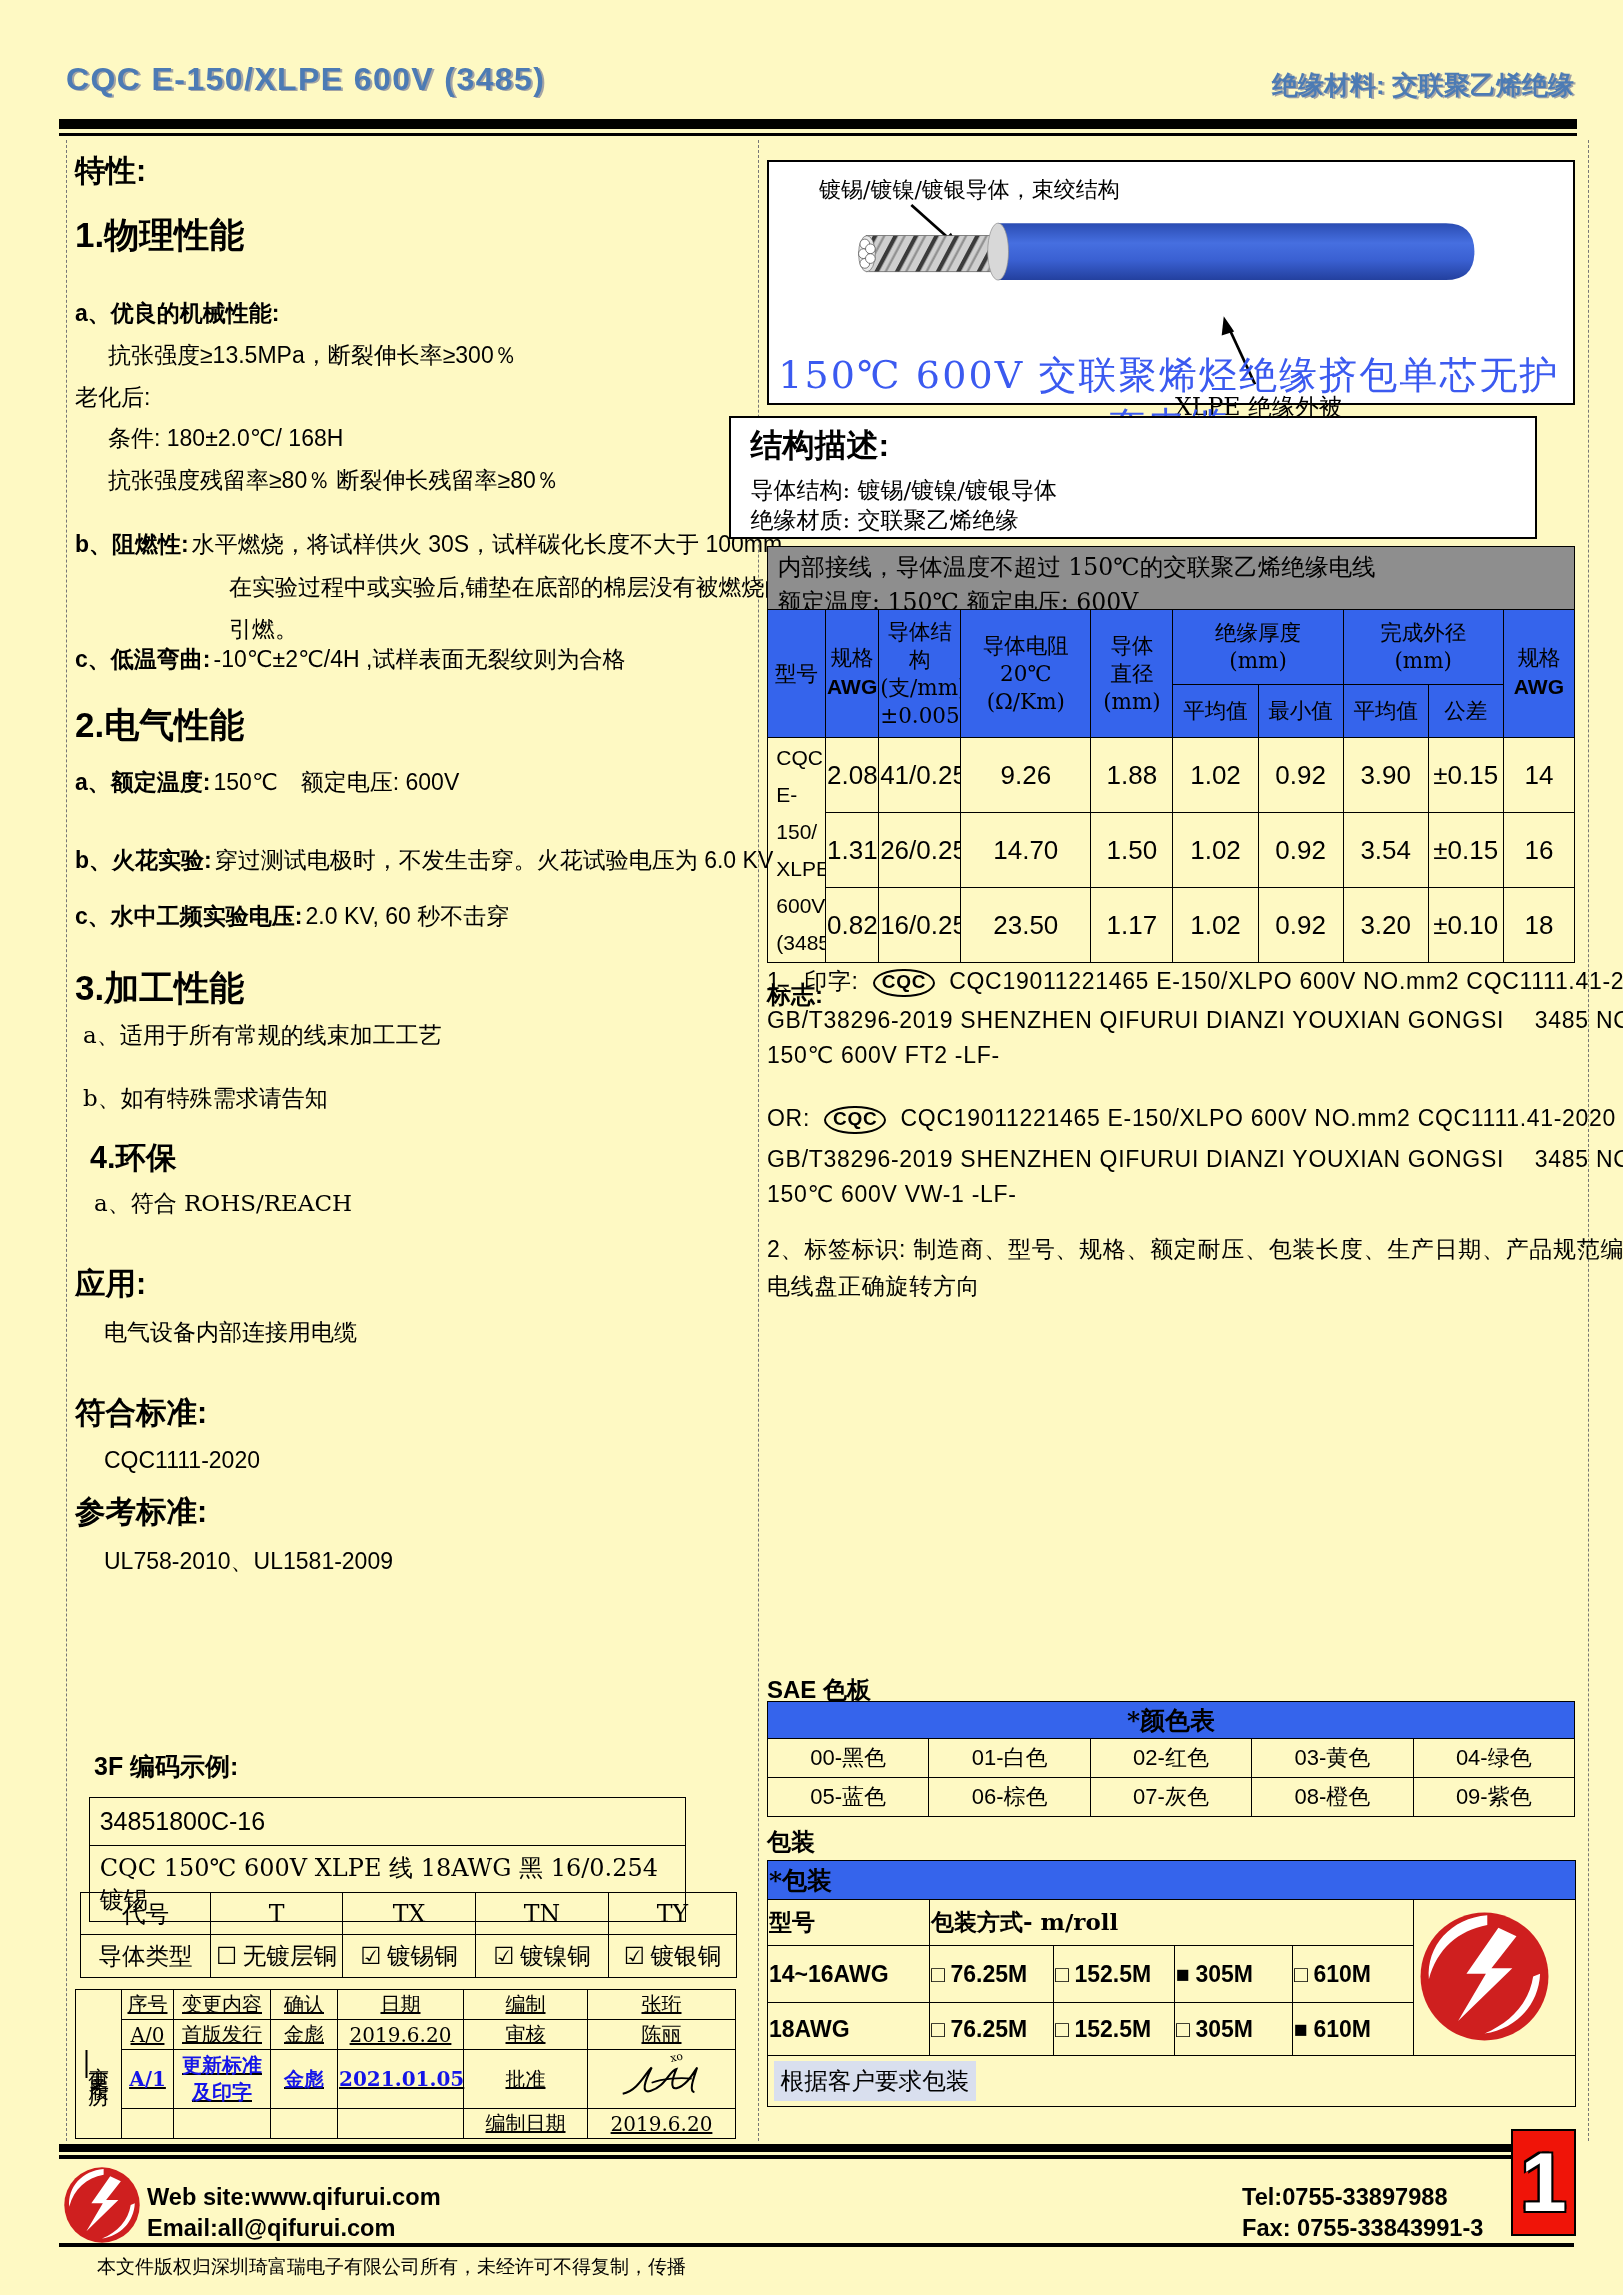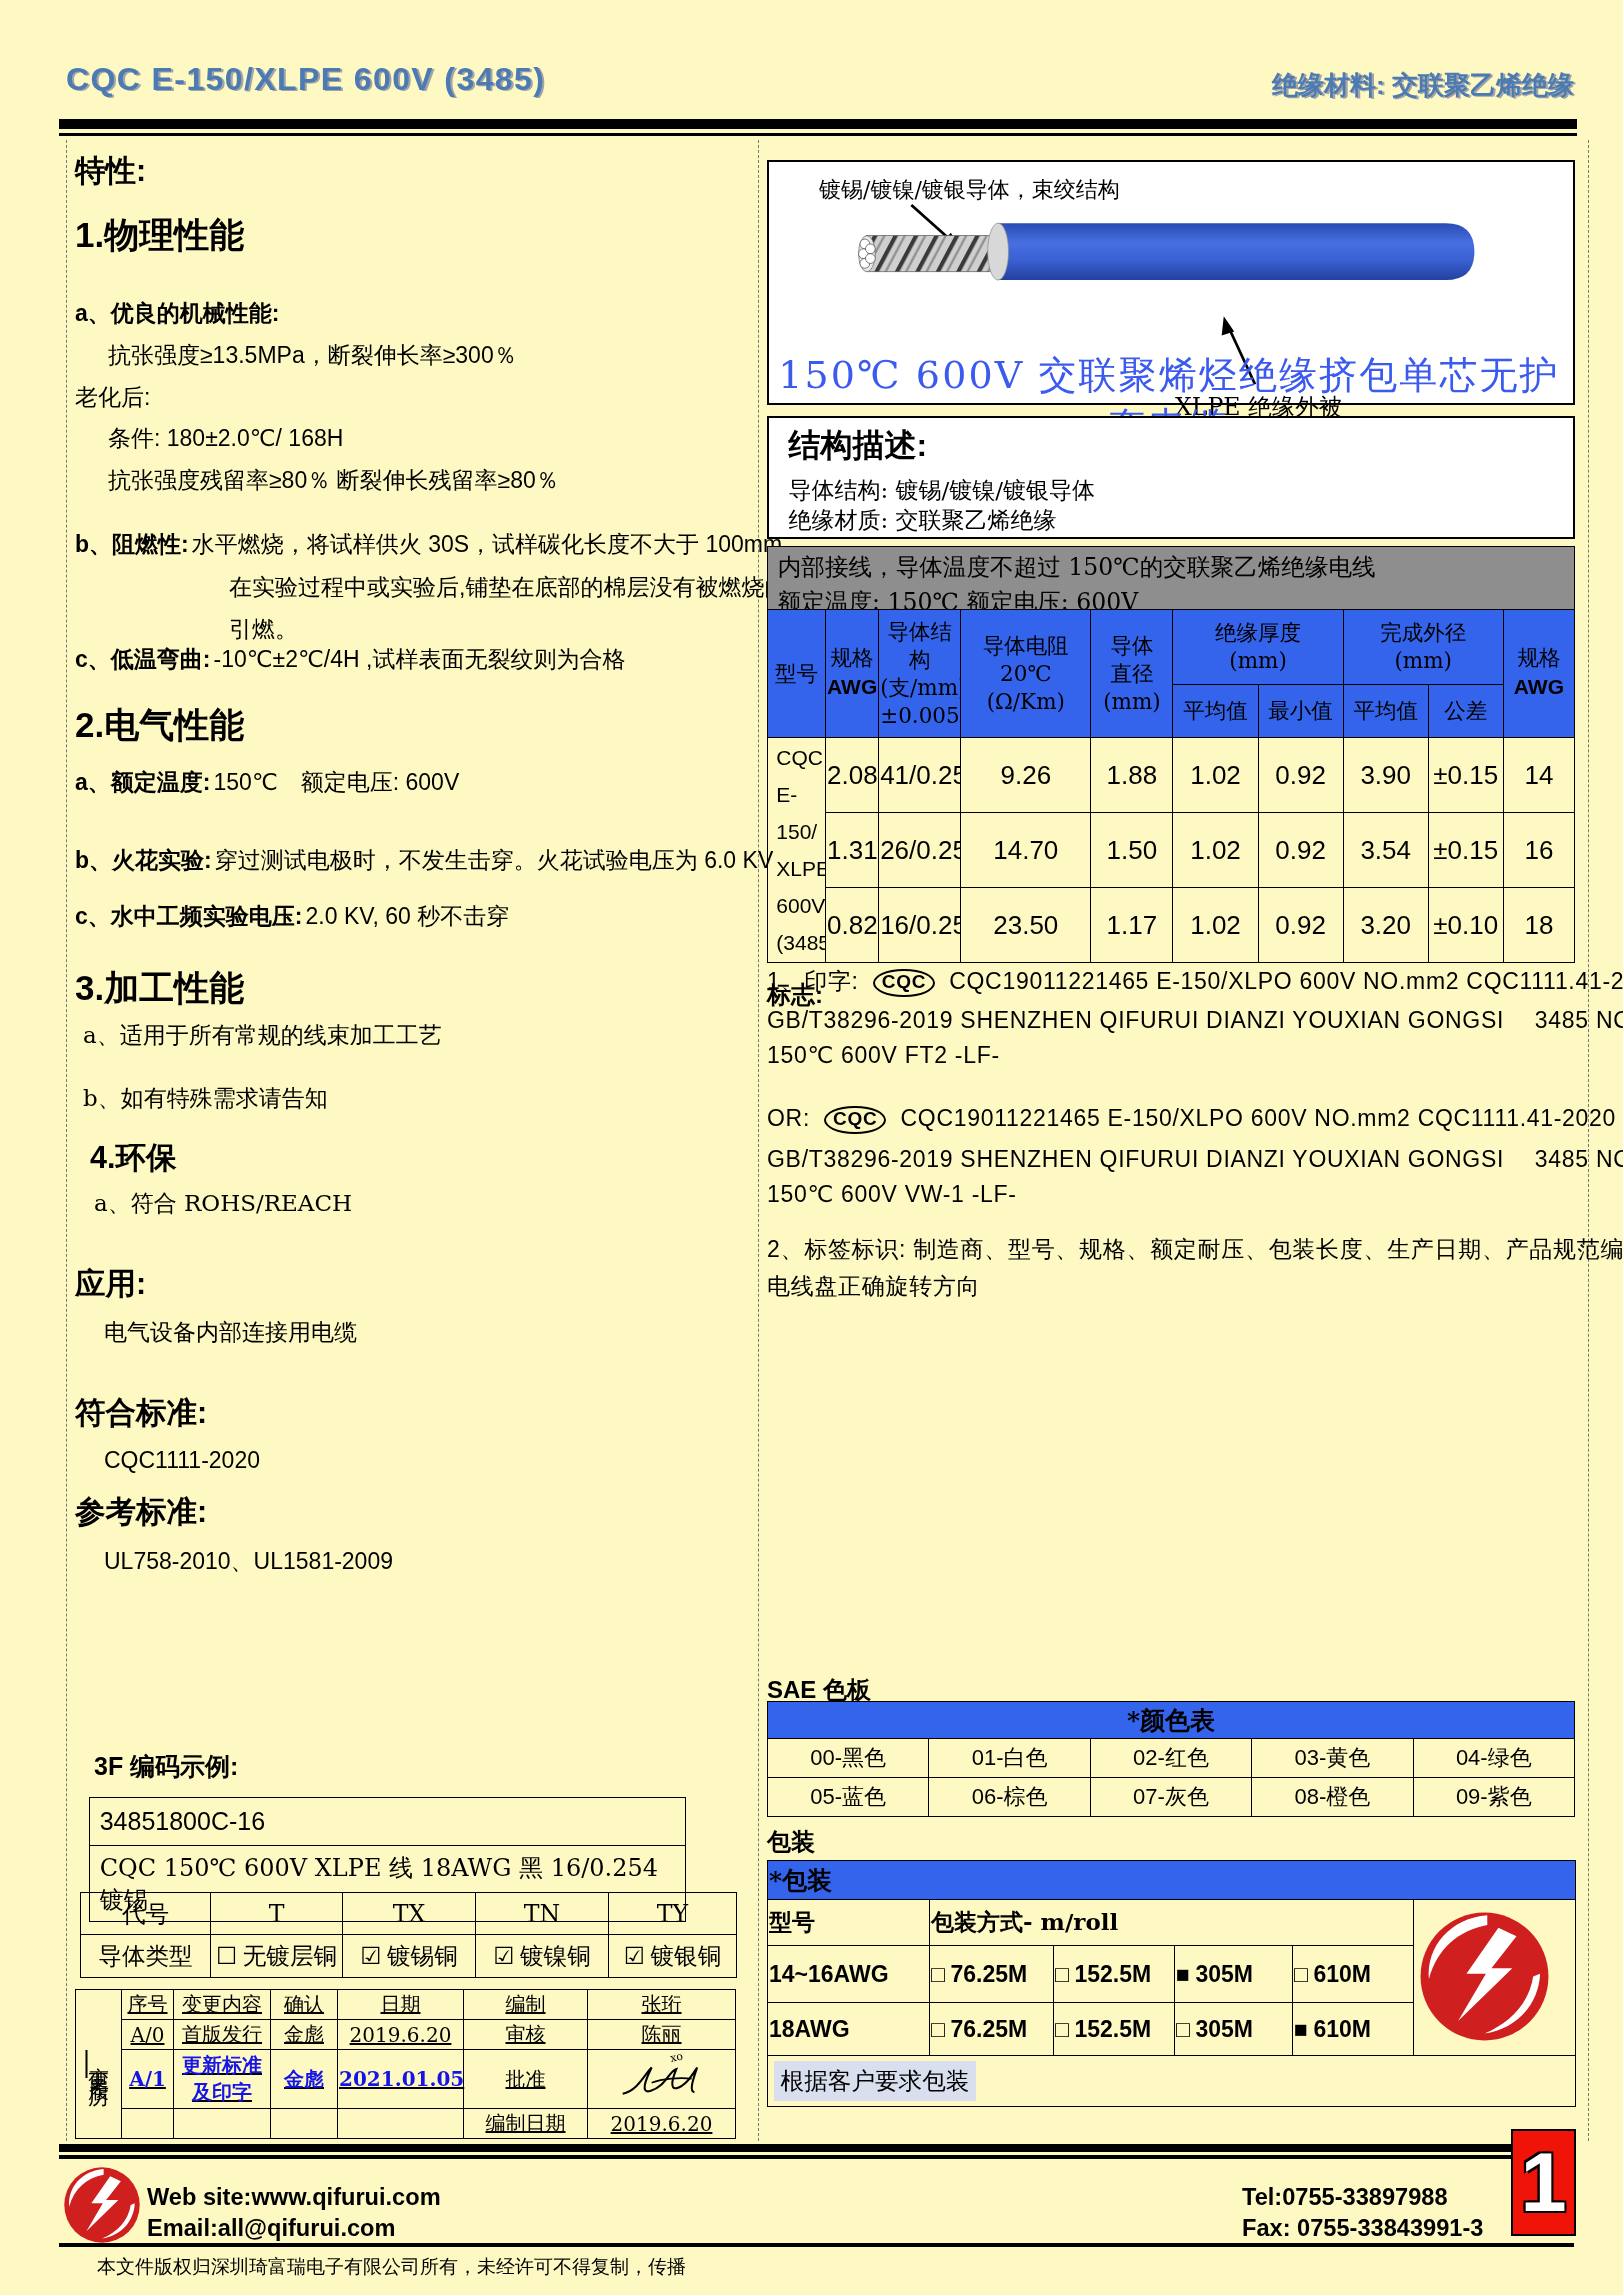--- a/index.html
+++ b/index.html
@@ -252,21 +252,21 @@
       <path d="M330,88 L975,88 Q1016,88 1016,129 Q1016,170 975,170 L330,170 Z" fill="url(#cableblue)"></path>
       <ellipse cx="330" cy="129" rx="15" ry="41" fill="#d8d8d8" stroke="#8a8a8a"></ellipse>
 
       <path d="M700,320 L662,238" stroke="#000" stroke-width="4"></path>
       <path d="M655,222 L652,250 L670,244 Z" fill="#000"></path>
     </svg>
     <div class="abs diag-label" style="left:406px;top:229px;font-size:23.6px;">XLPE 绝缘外被</div>
   </div>
   <div class="abs diagram-title" style="left:767px;top:350px;width:804px;">150℃ 600V 交联聚烯烃绝缘挤包单芯无护套电缆</div>
 
-  <div class="abs dbox" style="left:767px;top:416px;width:804px;height:119px;">
+  <div class="abs dbox" style="left:729px;top:416px;width:804px;height:119px;">
     <div class="abs struct-h" style="left:19.4px;top:5.6px;">结构描述:</div>
     <div class="abs struct-line" style="left:19.4px;top:57px;">导体结构: 镀锡/镀镍/镀银导体</div>
     <div class="abs struct-line" style="left:19.4px;top:87px;">绝缘材质: 交联聚乙烯绝缘</div>
   </div>
 
   <div class="abs graybar" style="left:767px;top:546px;width:806px;height:63px;">
     <div style="margin-top:4.2px;">内部接线，导体温度不超过 150℃的交联聚乙烯绝缘电线</div>
     <div style="margin-top:2.8px;">额定温度: 150℃ 额定电压: 600V</div>
   </div>
 

